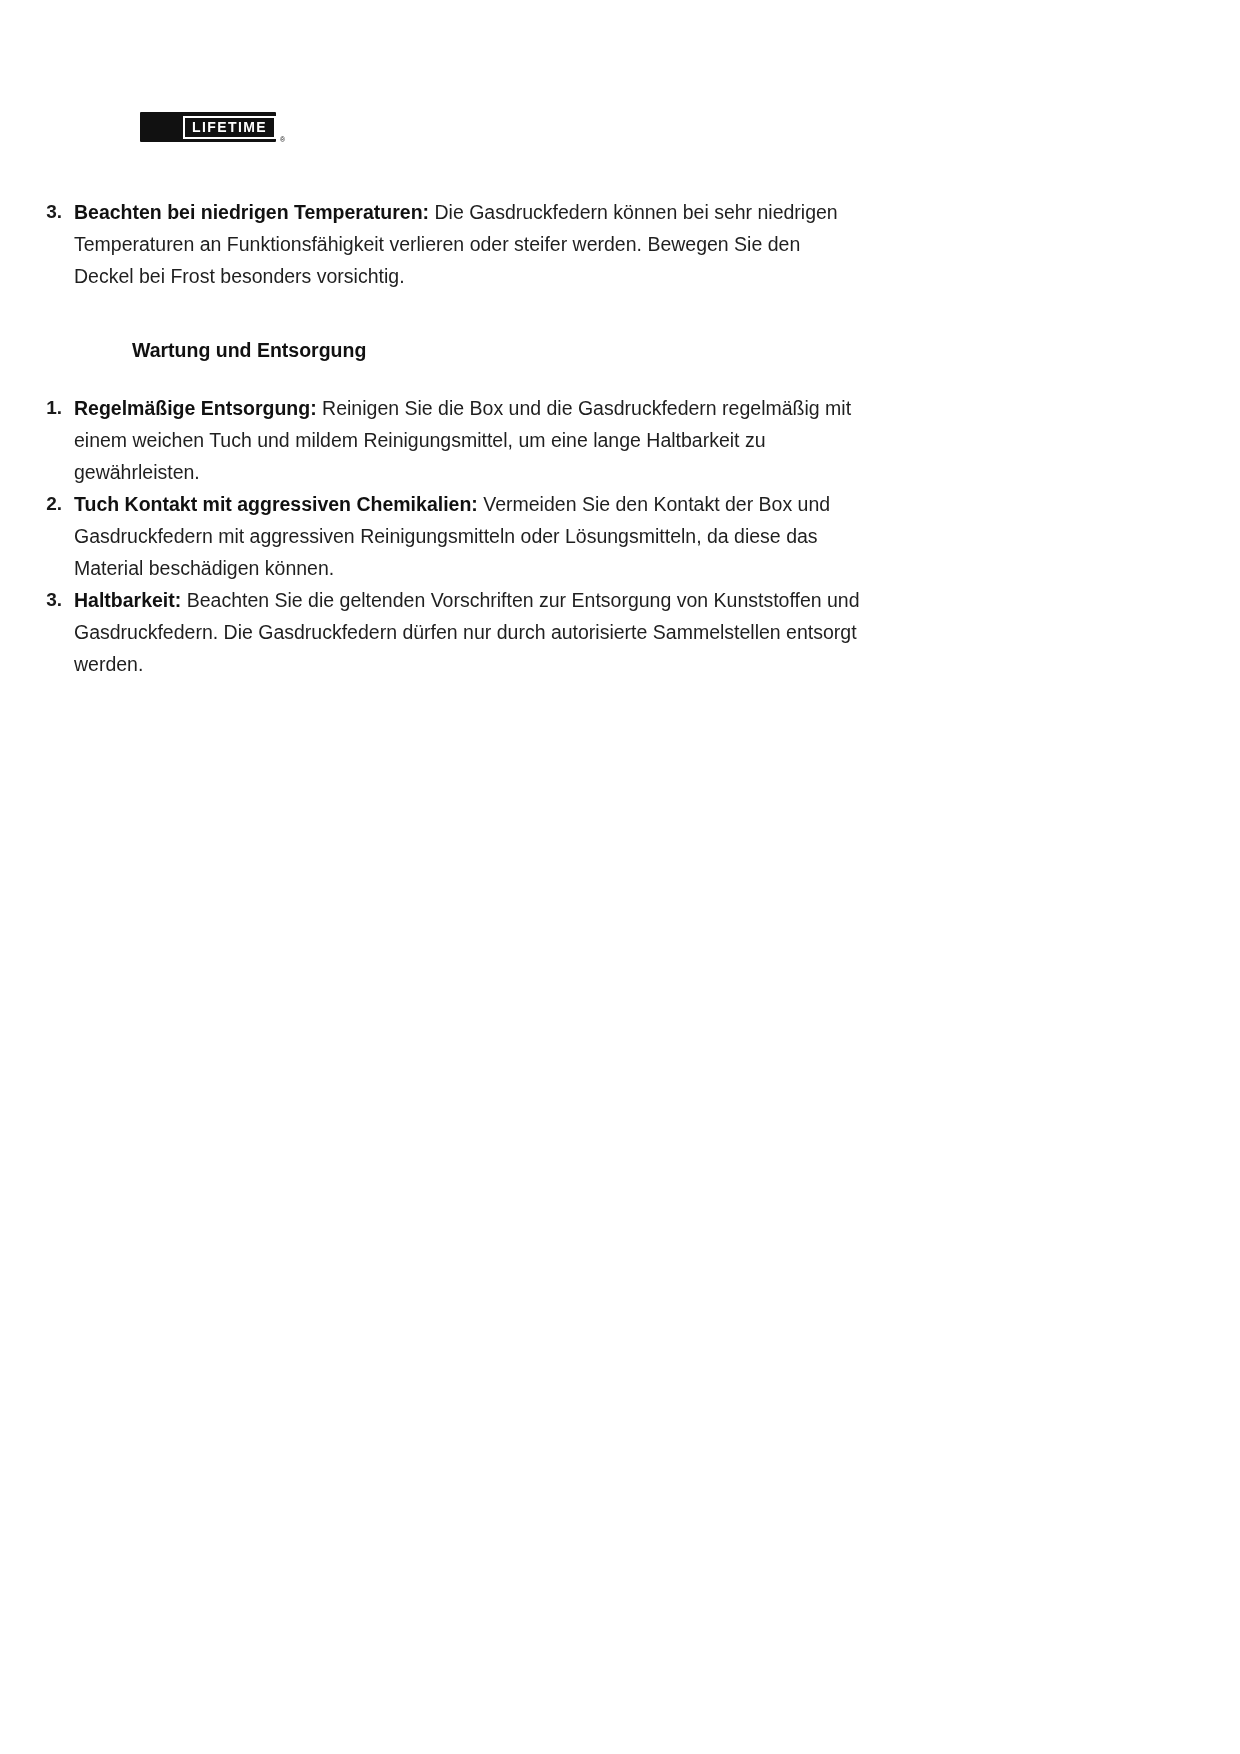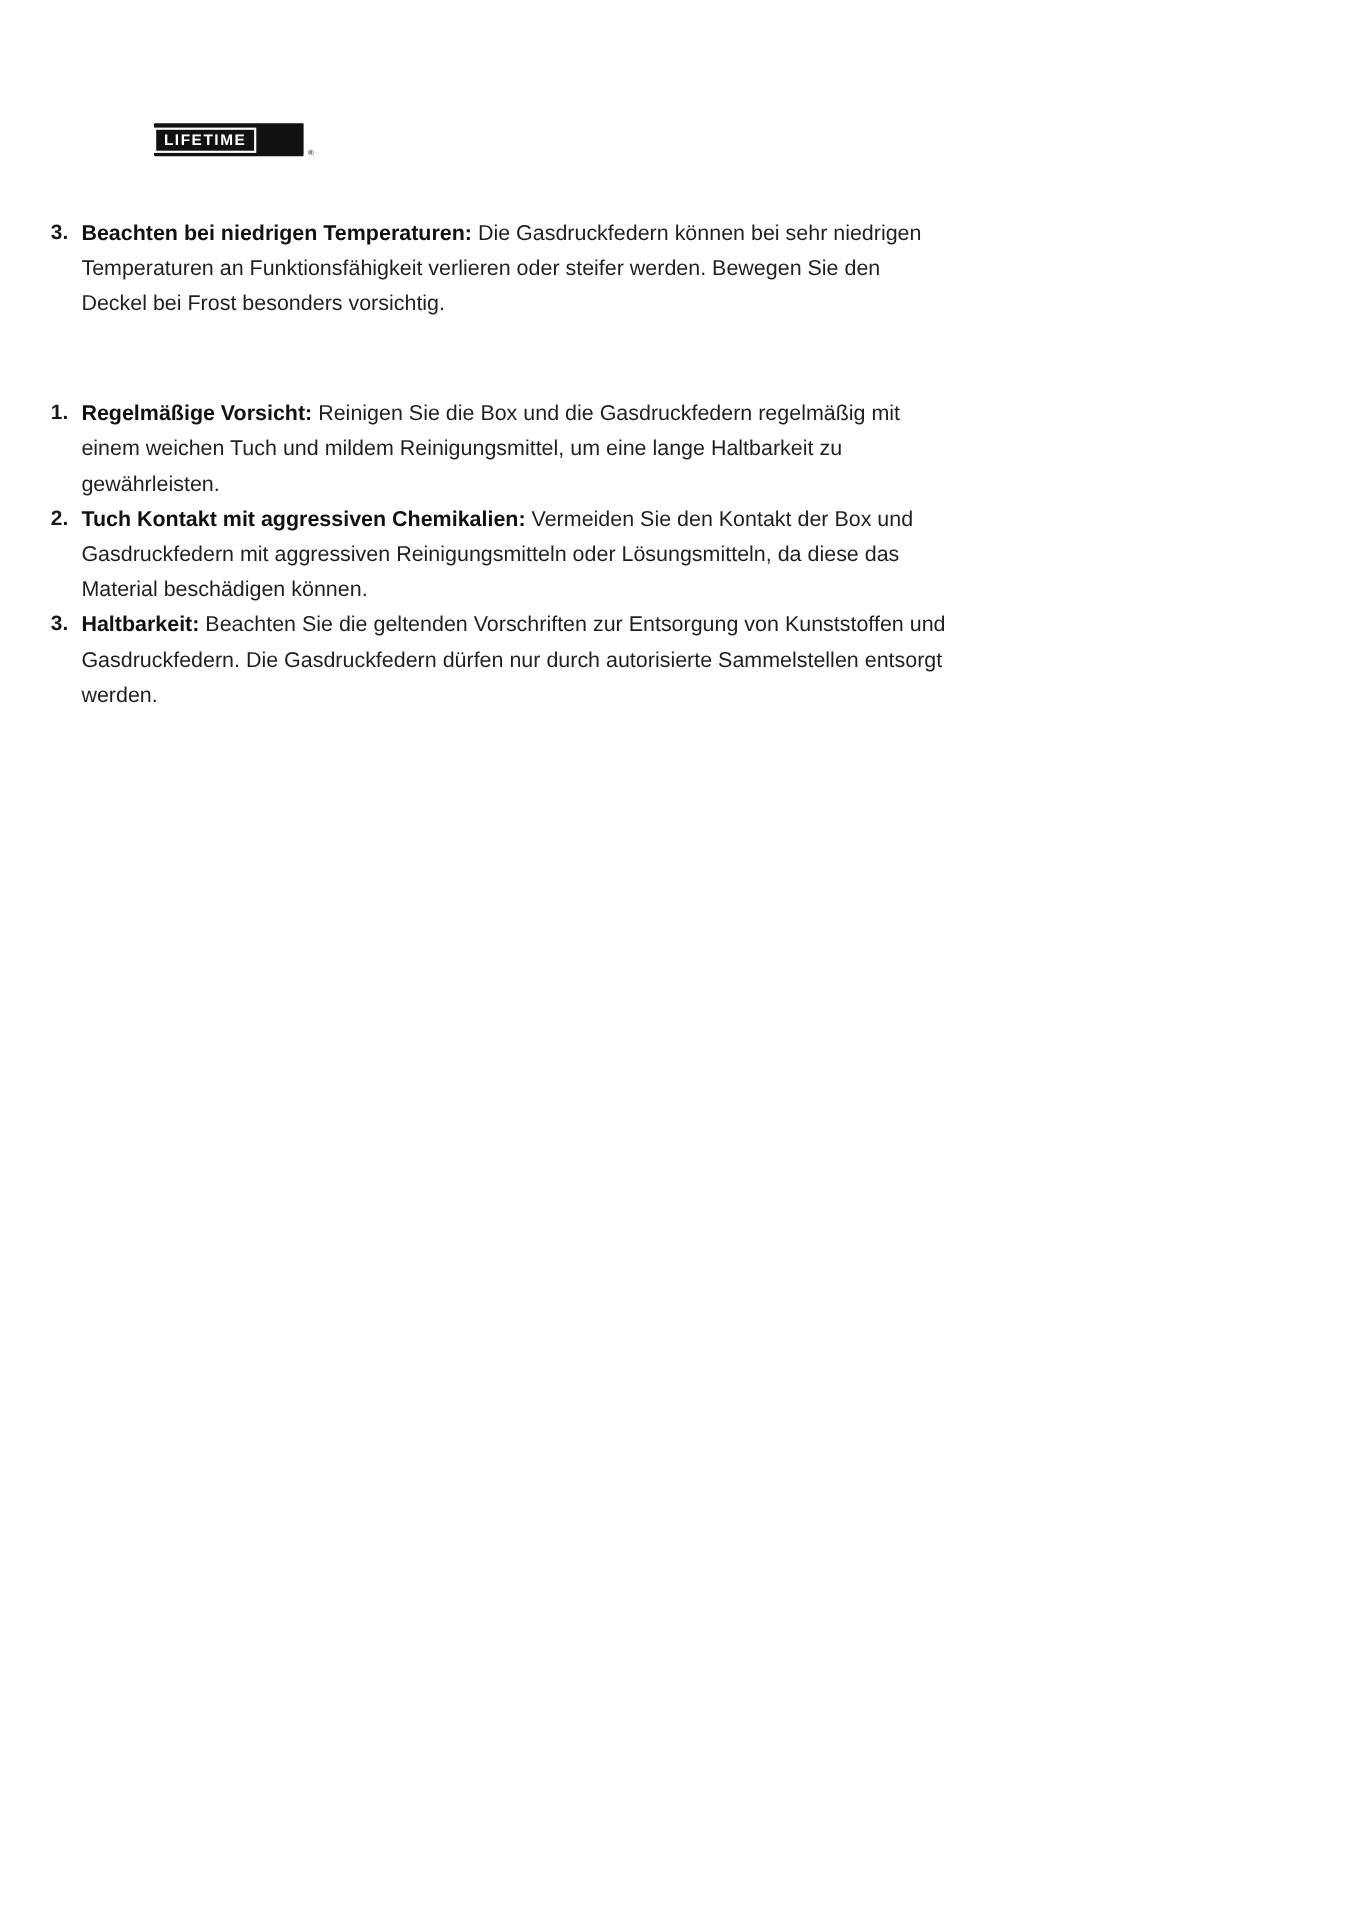--- a/index.html
+++ b/index.html
@@ -30,21 +30,21 @@
     top: 112px;
   }
   .logo-outer {
     position: relative;
     width: 136px;
     height: 30px;
     background: #111111;
     border-radius: 1px;
     display: flex;
     align-items: center;
-    justify-content: flex-start;
+    justify-content: flex-end;
   }
   .logo-inner {
     border: 2px solid #ffffff;
     padding: 2px 7px 3px 7px;
     display: flex;
     align-items: center;
     justify-content: center;
   }
   .logo-text {
     color: #ffffff;
@@ -134,27 +134,28 @@
 
     <ol class="list list-block">
       <li class="item">
         <span class="marker">3.</span>
         <span><span class="lead">Beachten bei niedrigen Temperaturen:</span><span> Die Gasdruckfedern können bei sehr niedrigen Temperaturen an Funktionsfähigkeit verlieren oder steifer werden. Bewegen Sie den Deckel bei Frost besonders vorsichtig.</span></span>
       </li>
     </ol>
 
     <div class="gap-a"></div>
 
+    <div class="section-heading">Wartung und Entsorgung</div>
 
     <div class="gap-b"></div>
 
     <ol class="list list-block">
       <li class="item">
         <span class="marker">1.</span>
-        <span><span class="lead">Regelmäßige Vorsicht:</span><span> Reinigen Sie die Box und die Gasdruckfedern regelmäßig mit einem weichen Tuch und mildem Reinigungsmittel, um eine lange Haltbarkeit zu gewährleisten.</span></span>
+        <span><span class="lead">Regelmäßige Entsorgung:</span><span> Reinigen Sie die Box und die Gasdruckfedern regelmäßig mit einem weichen Tuch und mildem Reinigungsmittel, um eine lange Haltbarkeit zu gewährleisten.</span></span>
       </li>
       <li class="item">
         <span class="marker">2.</span>
         <span><span class="lead">Tuch Kontakt mit aggressiven Chemikalien:</span><span> Vermeiden Sie den Kontakt der Box und Gasdruckfedern mit aggressiven Reinigungsmitteln oder Lösungsmitteln, da diese das Material beschädigen können.</span></span>
       </li>
       <li class="item">
         <span class="marker">3.</span>
         <span><span class="lead">Haltbarkeit:</span><span> Beachten Sie die geltenden Vorschriften zur Entsorgung von Kunststoffen und Gasdruckfedern. Die Gasdruckfedern dürfen nur durch autorisierte Sammelstellen entsorgt werden.</span></span>
       </li>
     </ol>

